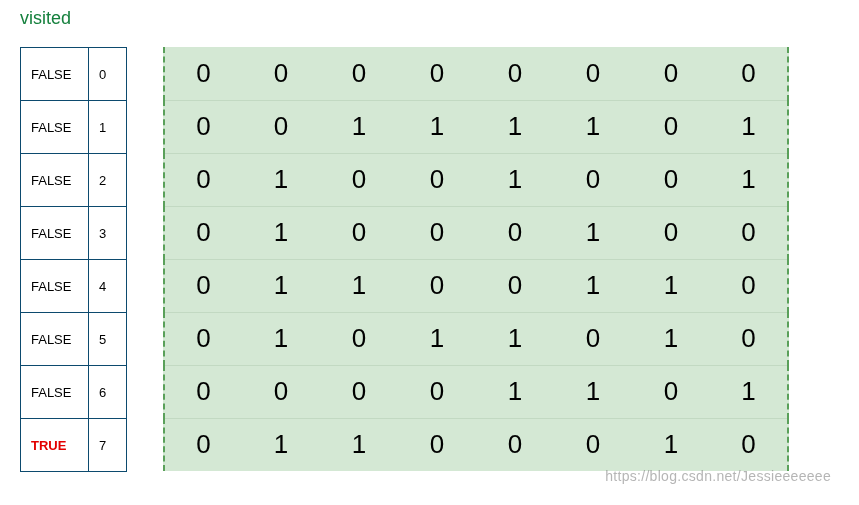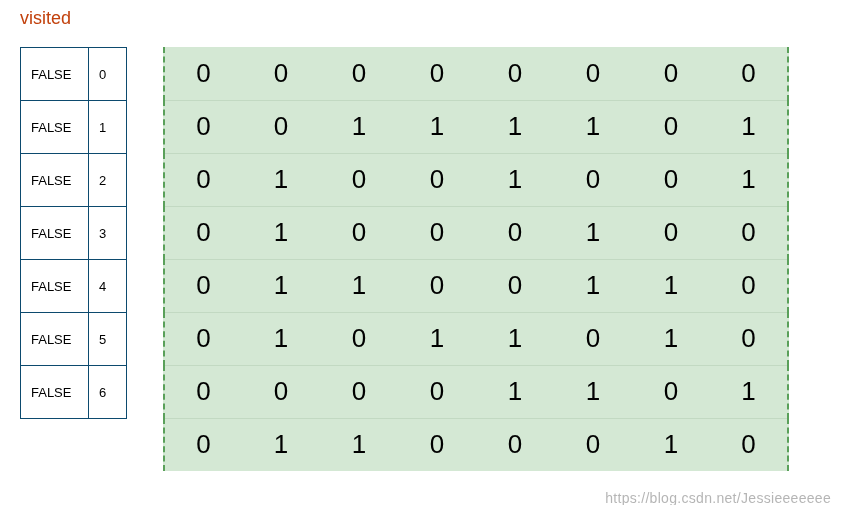--- a/index.html
+++ b/index.html
@@ -5,21 +5,21 @@
     * { margin: 0; padding: 0; box-sizing: border-box; }
     body {
       font-family: Arial, sans-serif;
       background: #fff;
       padding: 8px 20px;
       width: 859px;
     }
     .container { display: flex; align-items: flex-start; }
     .title {
       font-size: 18px;
-      color: #c2410c;
+      color: #15803d;
       margin-bottom: 10px;
     }
     .visited-table {
       border-collapse: collapse;
       margin-top: 8px;
     }
     .visited-table td {
       border: 1px solid #0c4a6e;
       font-size: 13px;
       padding: 0 10px;
@@ -44,21 +44,21 @@
       border-bottom: 1px solid #c2d9c2;
       text-align: center;
       font-size: 26px;
       font-family: "Arial", sans-serif;
       color: #000;
     }
     .matrix tr:last-child td { border-bottom: none; }
     .watermark {
       position: absolute;
       right: 28px;
-      top: 490px;
+      top: 468px;
       font-size: 14px;
       color: rgba(120,120,120,0.55);
       font-family: Arial, sans-serif;
       letter-spacing: 0.3px;
     }
   </style>
 </head>
 <body>
 
 <div class="title">visited</div>
@@ -87,20 +87,24 @@
           <td class="state">FALSE</td>
           <td class="idx">4</td>
         </tr>
         <tr>
           <td class="state">FALSE</td>
           <td class="idx">5</td>
         </tr>
         <tr>
           <td class="state">FALSE</td>
           <td class="idx">6</td>
+        </tr>
+        <tr>
+          <td class="state true-val">TRUE</td>
+          <td class="idx">7</td>
         </tr>
       </tbody>
   </table>
 
   <div class="matrix-wrap">
     <table class="matrix">
       <tbody id="matrix-body">
           <tr>
             <td>0</td>
             <td>0</td>

